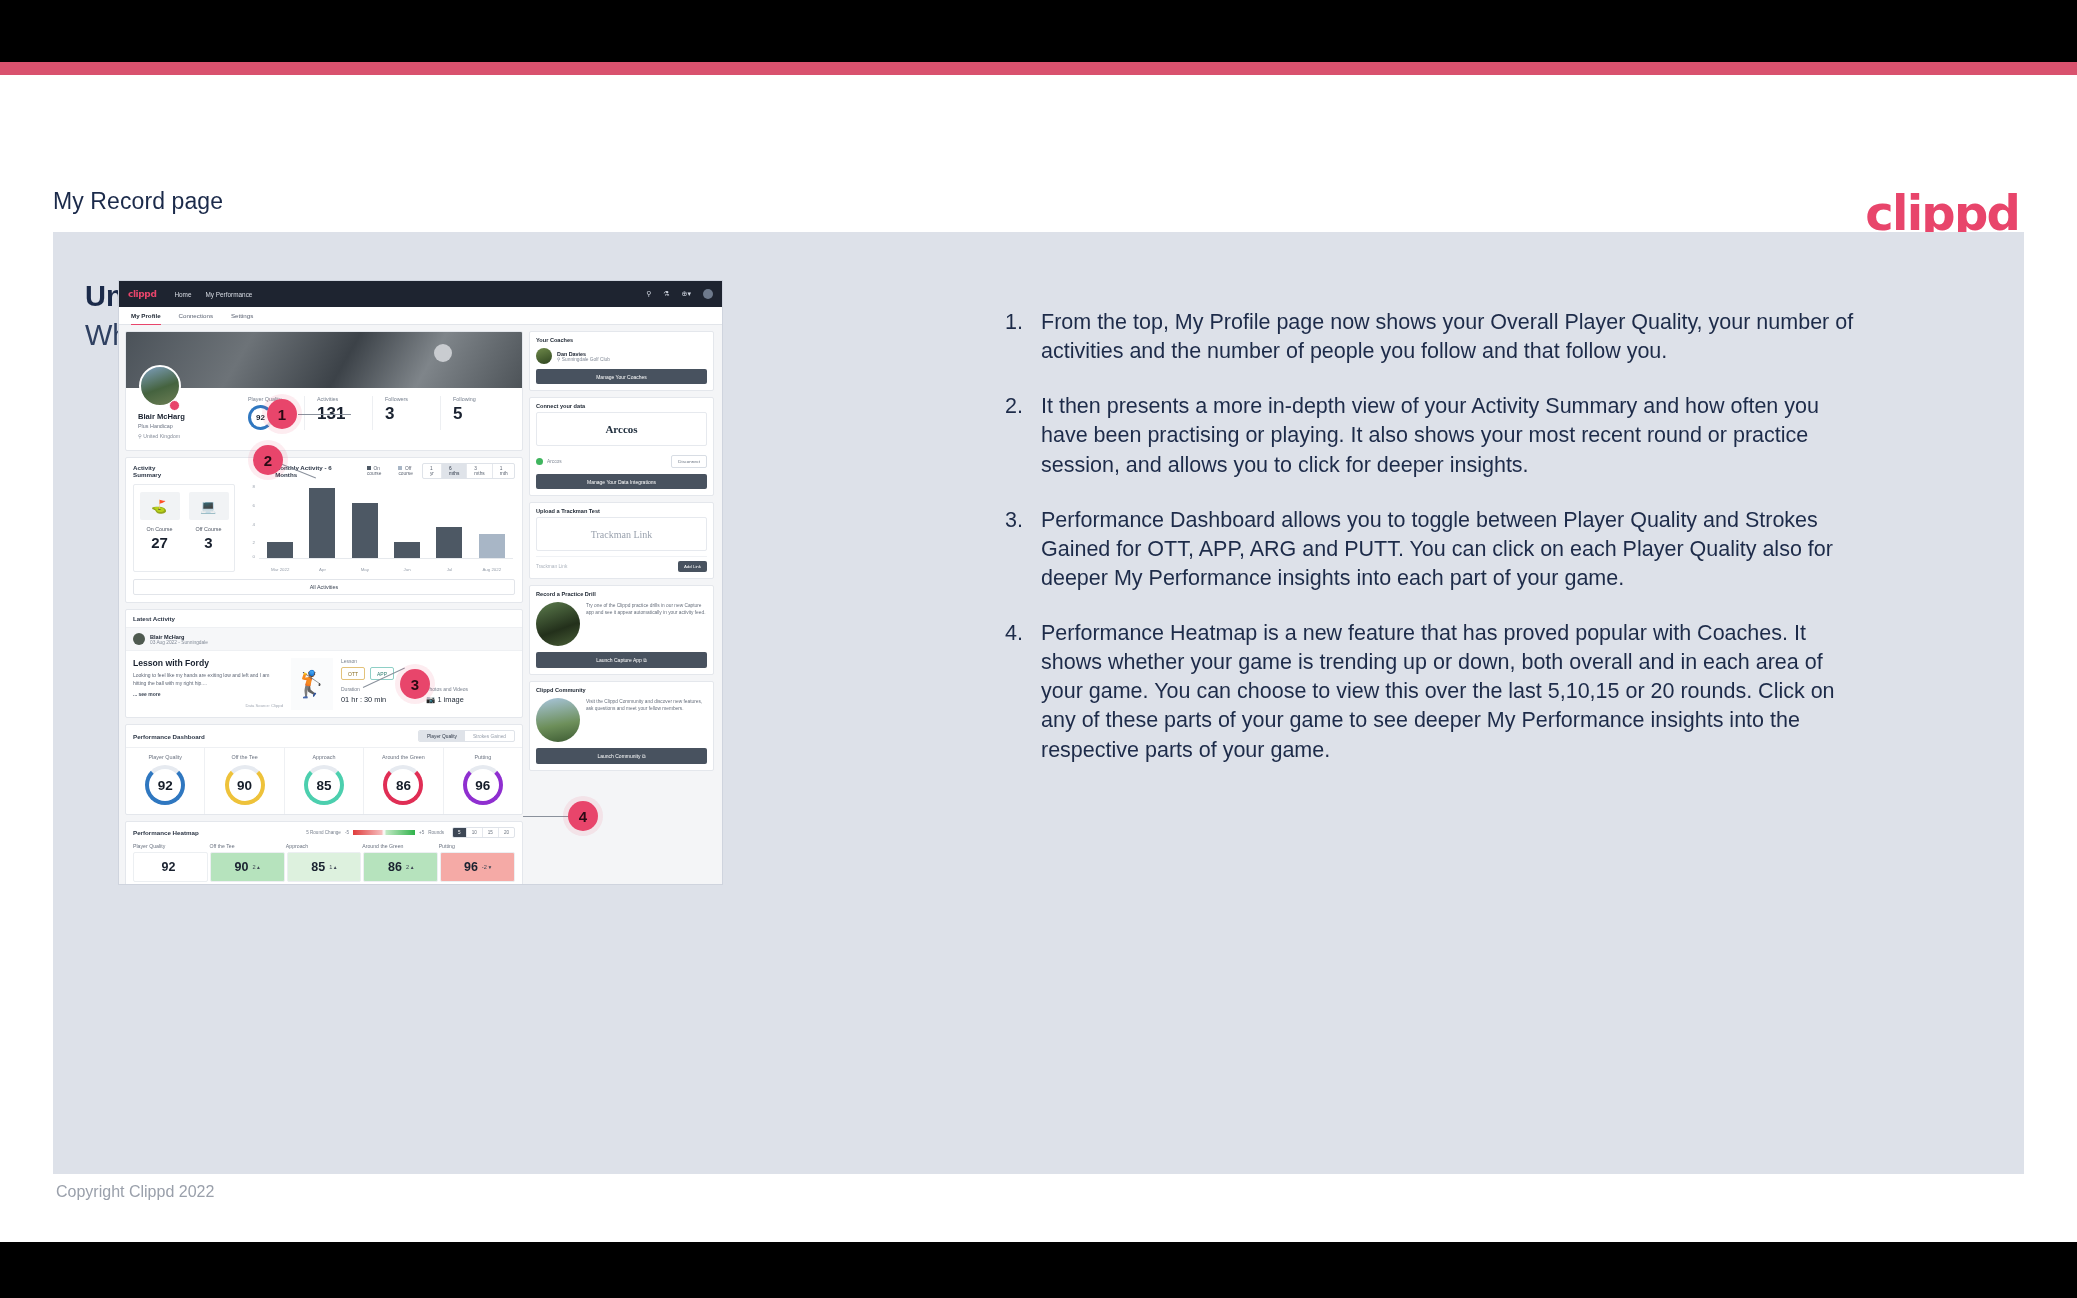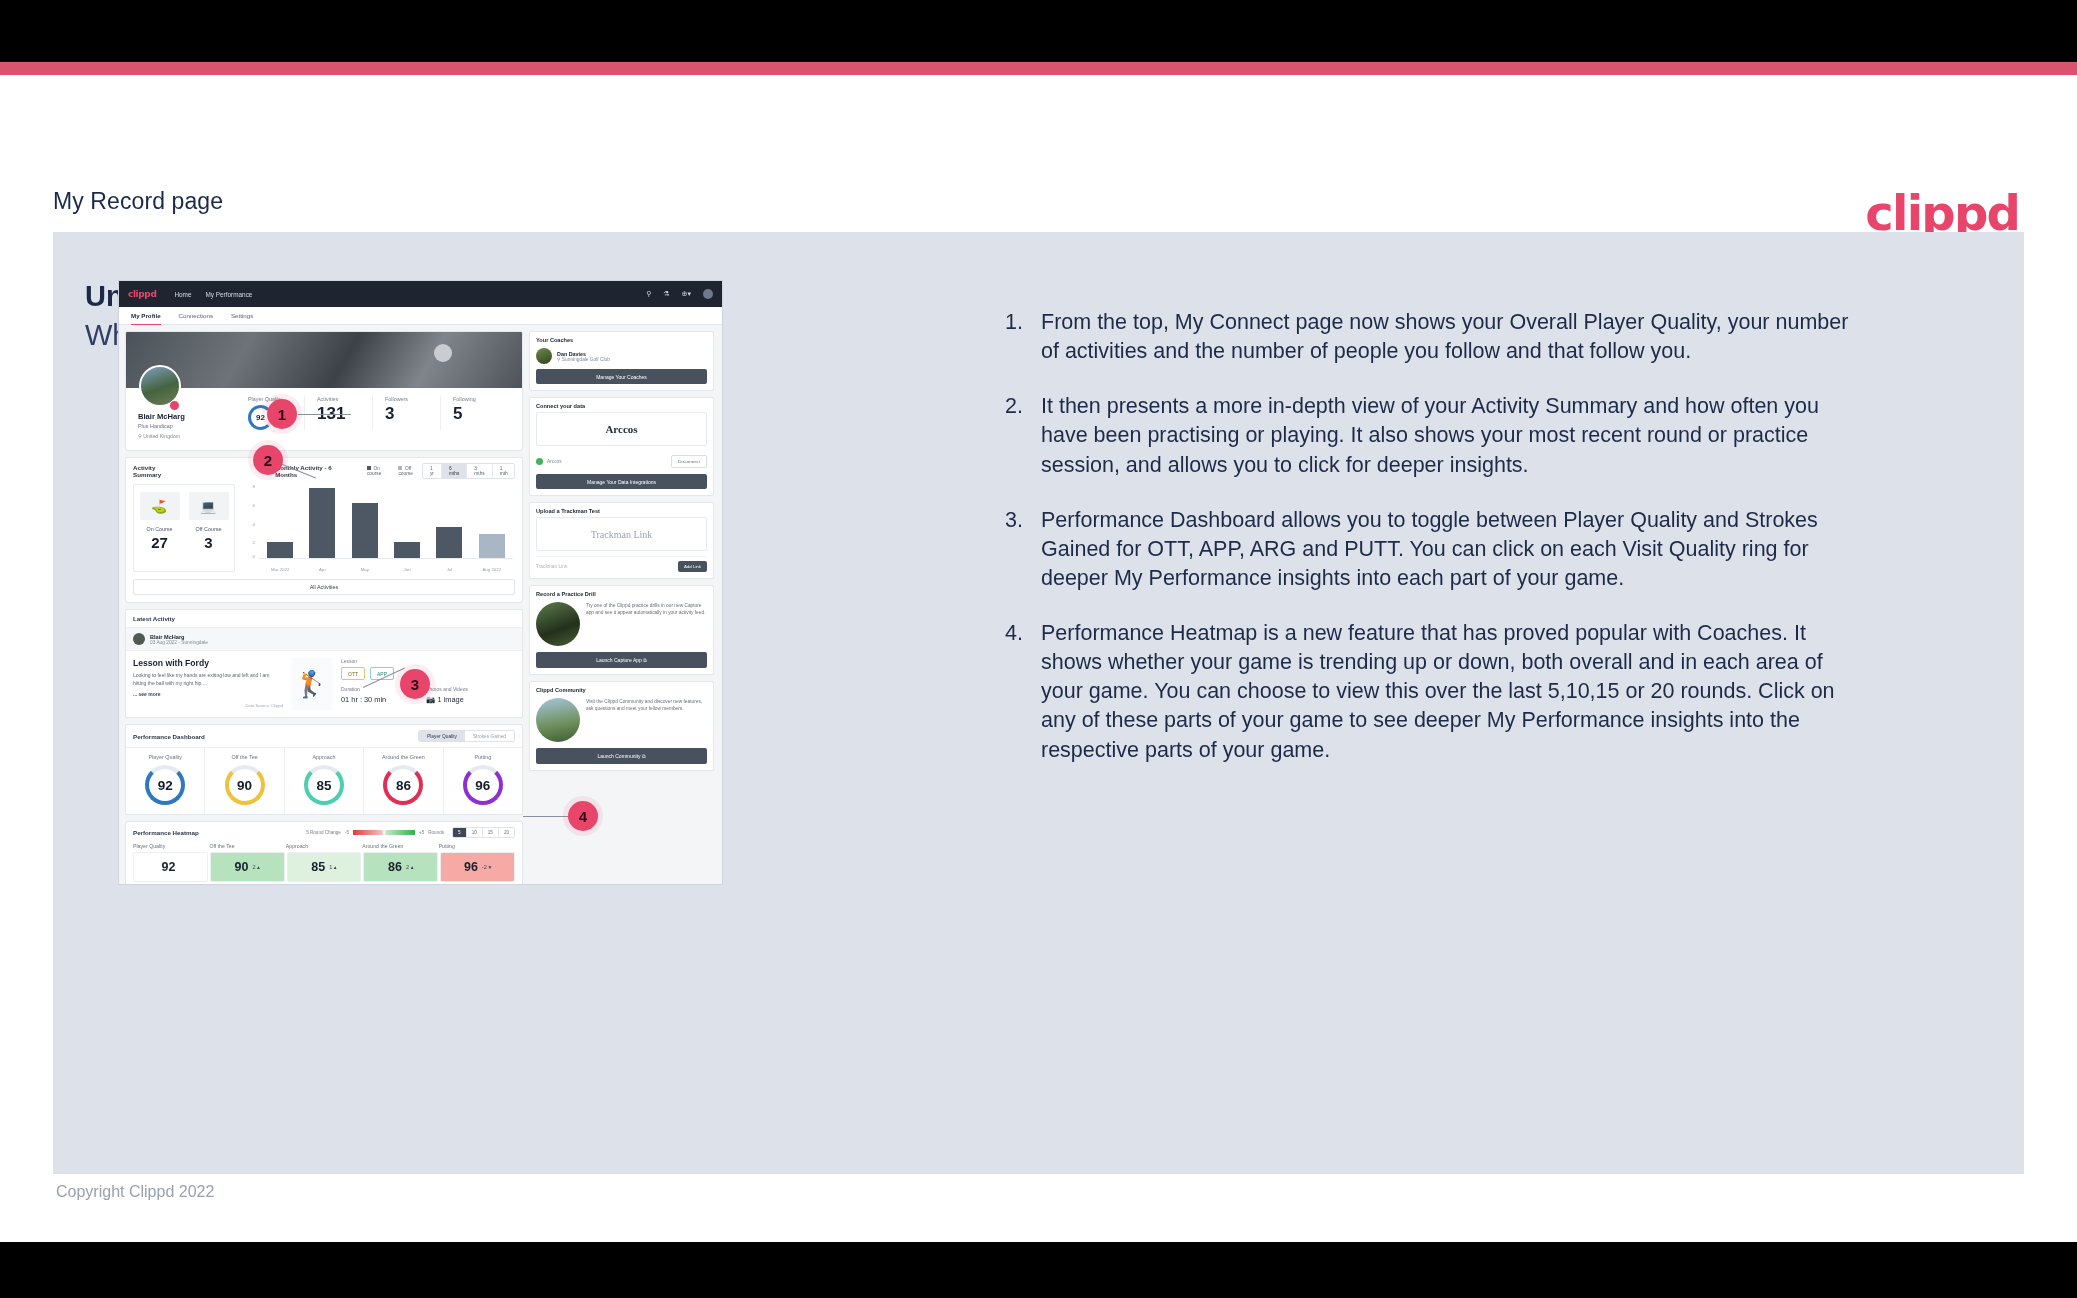--- a/index.html
+++ b/index.html
@@ -208,29 +208,29 @@
 
   <div class="slide">
 
     <div class="slide-title">Understand your Profile (Players - Desktop)</div>
     <div class="slide-sub">What does your Profile show you?</div>
 
     <div class="rtext">
       <div class="r-list">
         <div class="r-item">
           <div class="r-num">1.</div>
-          <div class="r-body">From the top, My Connect page now shows your Overall Player Quality, your number of activities and the number of people you follow and that follow you.</div>
+          <div class="r-body">From the top, My Profile page now shows your Overall Player Quality, your number of activities and the number of people you follow and that follow you.</div>
         </div>
         <div class="r-item">
           <div class="r-num">2.</div>
           <div class="r-body">It then presents a more in-depth view of your Activity Summary and how often you have been practising or playing. It also shows your most recent round or practice session, and allows you to click for deeper insights.</div>
         </div>
         <div class="r-item">
           <div class="r-num">3.</div>
-          <div class="r-body">Performance Dashboard allows you to toggle between Player Quality and Strokes Gained for OTT, APP, ARG and PUTT. You can click on each Visit Quality ring for deeper My Performance insights into each part of your game.</div>
+          <div class="r-body">Performance Dashboard allows you to toggle between Player Quality and Strokes Gained for OTT, APP, ARG and PUTT. You can click on each Player Quality also for deeper My Performance insights into each part of your game.</div>
         </div>
         <div class="r-item">
           <div class="r-num">4.</div>
           <div class="r-body">Performance Heatmap is a new feature that has proved popular with Coaches. It shows whether your game is trending up or down, both overall and in each area of your game. You can choose to view this over the last 5,10,15 or 20 rounds. Click on any of these parts of your game to see deeper My Performance insights into the respective parts of your game.</div>
         </div>
       </div>
     </div>
 
     <div class="shot">
 

